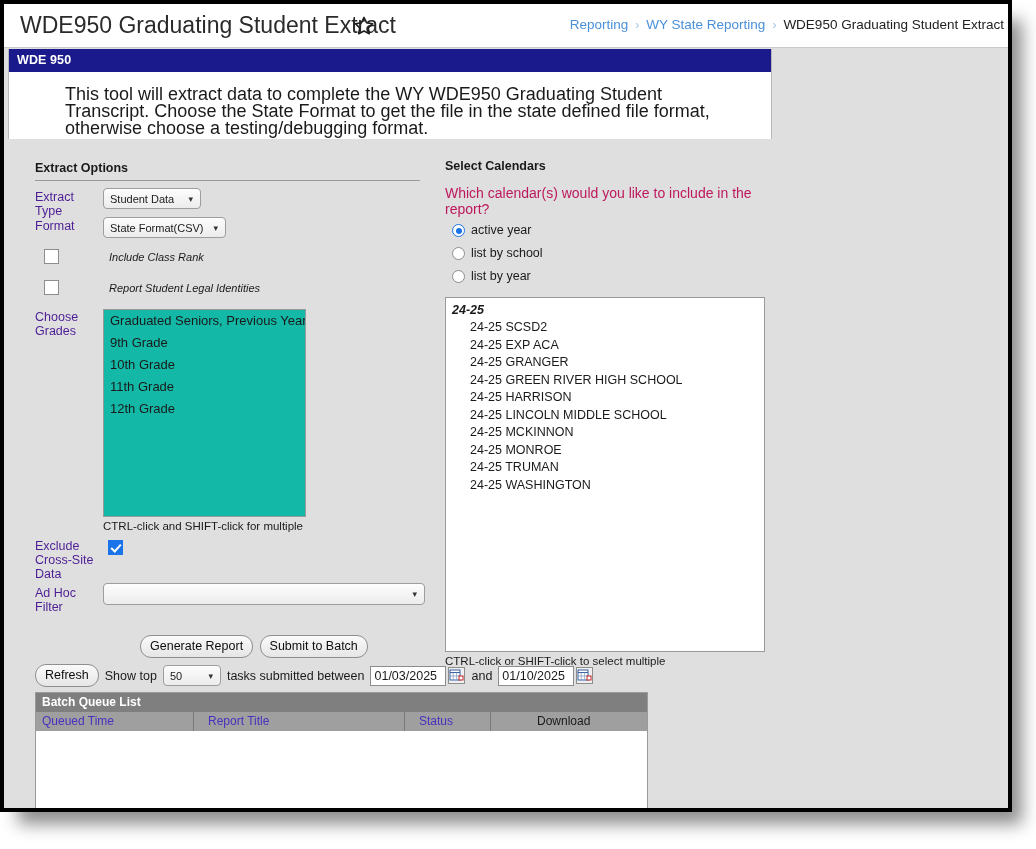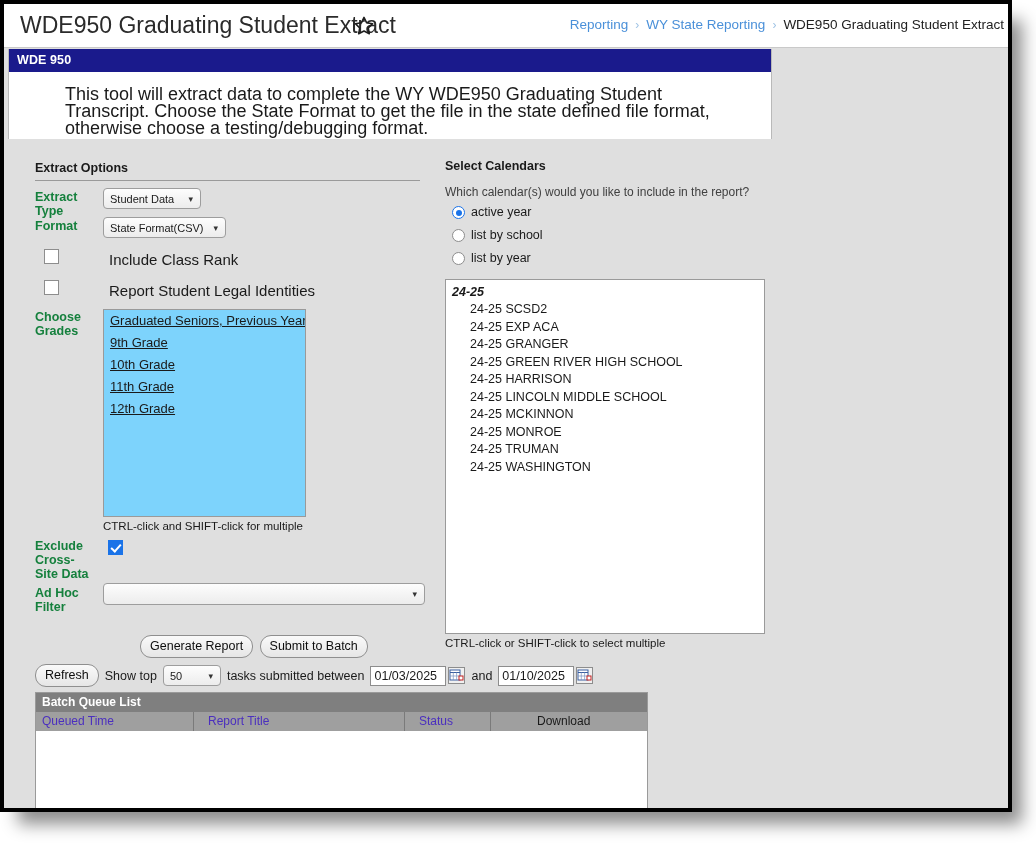--- a/index.html
+++ b/index.html
@@ -97,22 +97,22 @@
   .extract-panel { position: absolute; left: 31px; top: 22px; width: 390px; }
   .section-title {
     font-size: 12.5px; font-weight: bold; color: #1a1a1a;
     padding-bottom: 5px;
   }
   .section-rule { border-bottom: 1px solid #9a9a9a; width: 385px; }
 
   .frow { position: relative; margin-top: 7px; min-height: 22px; }
   .flabel {
     position: absolute; left: 0; top: 2px;
-    font-size: 12.5px; color: #15803d;
-    width: 68px; line-height: 14px; font-weight: bold;
+    font-size: 12.5px; color: #4c1d95;
+    width: 68px; line-height: 14px;
   }
 
   select.cbo {
     font-family: "Liberation Sans", sans-serif;
     font-size: 11px;
     color: #1a1a1a;
     background: linear-gradient(to bottom, #fdfdfd 0%, #ececec 100%);
     border: 1px solid #9d9d9d;
     border-radius: 4px;
     padding: 2px 4px 2px 6px;
@@ -145,48 +145,47 @@
     content: "";
     position: absolute;
     left: 4px; top: 1px;
     width: 4px; height: 8px;
     border: solid #ffffff;
     border-width: 0 2px 2px 0;
     transform: rotate(42deg);
   }
   .cbx-text {
     position: absolute; left: 74px; top: 3px;
-    font-size: 15px; color: #1a1a1a;
+    font-size: 11px; color: #1a1a1a; font-style: italic;
   }
 
   .listbox {
     border: 1px solid #9a9a9a;
-    background: #7dd3fc;
+    background: #14b8a6;
     overflow: auto;
     font-size: 13px;
     color: #1a1a1a;
-    text-decoration: underline;
   }
   .listbox .opt { padding: 1px 4px 1px 6px; line-height: 20px; cursor: pointer; white-space: nowrap; }
   .hint { font-size: 11.5px; color: #1a1a1a; margin-top: 3px; }
 
   .btn {
     font-family: "Liberation Sans", sans-serif;
     font-size: 12.5px;
     color: #0d0d0d;
     background: linear-gradient(to bottom, #fafafa 0%, #e6e6e6 100%);
     border: 1px solid #8f8f8f;
     border-radius: 11px;
     padding: 3px 9px 4px 9px;
     cursor: pointer;
   }
 
   
   .cal-panel { position: absolute; left: 441px; top: 20px; width: 330px; }
-  .cal-q { font-size: 12px; color: #404040; margin-top: 7px; }
+  .cal-q { font-size: 14px; color: #be185d; margin-top: 7px; }
   .radio-row {
     position: relative;
     margin-top: 6px; padding-left: 13px;
     font-size: 12.5px; color: #1a1a1a;
     cursor: pointer;
     height: 17px;
   }
   .rdo {
     position: absolute; left: 7px; top: 1px;
     width: 13px; height: 13px;

